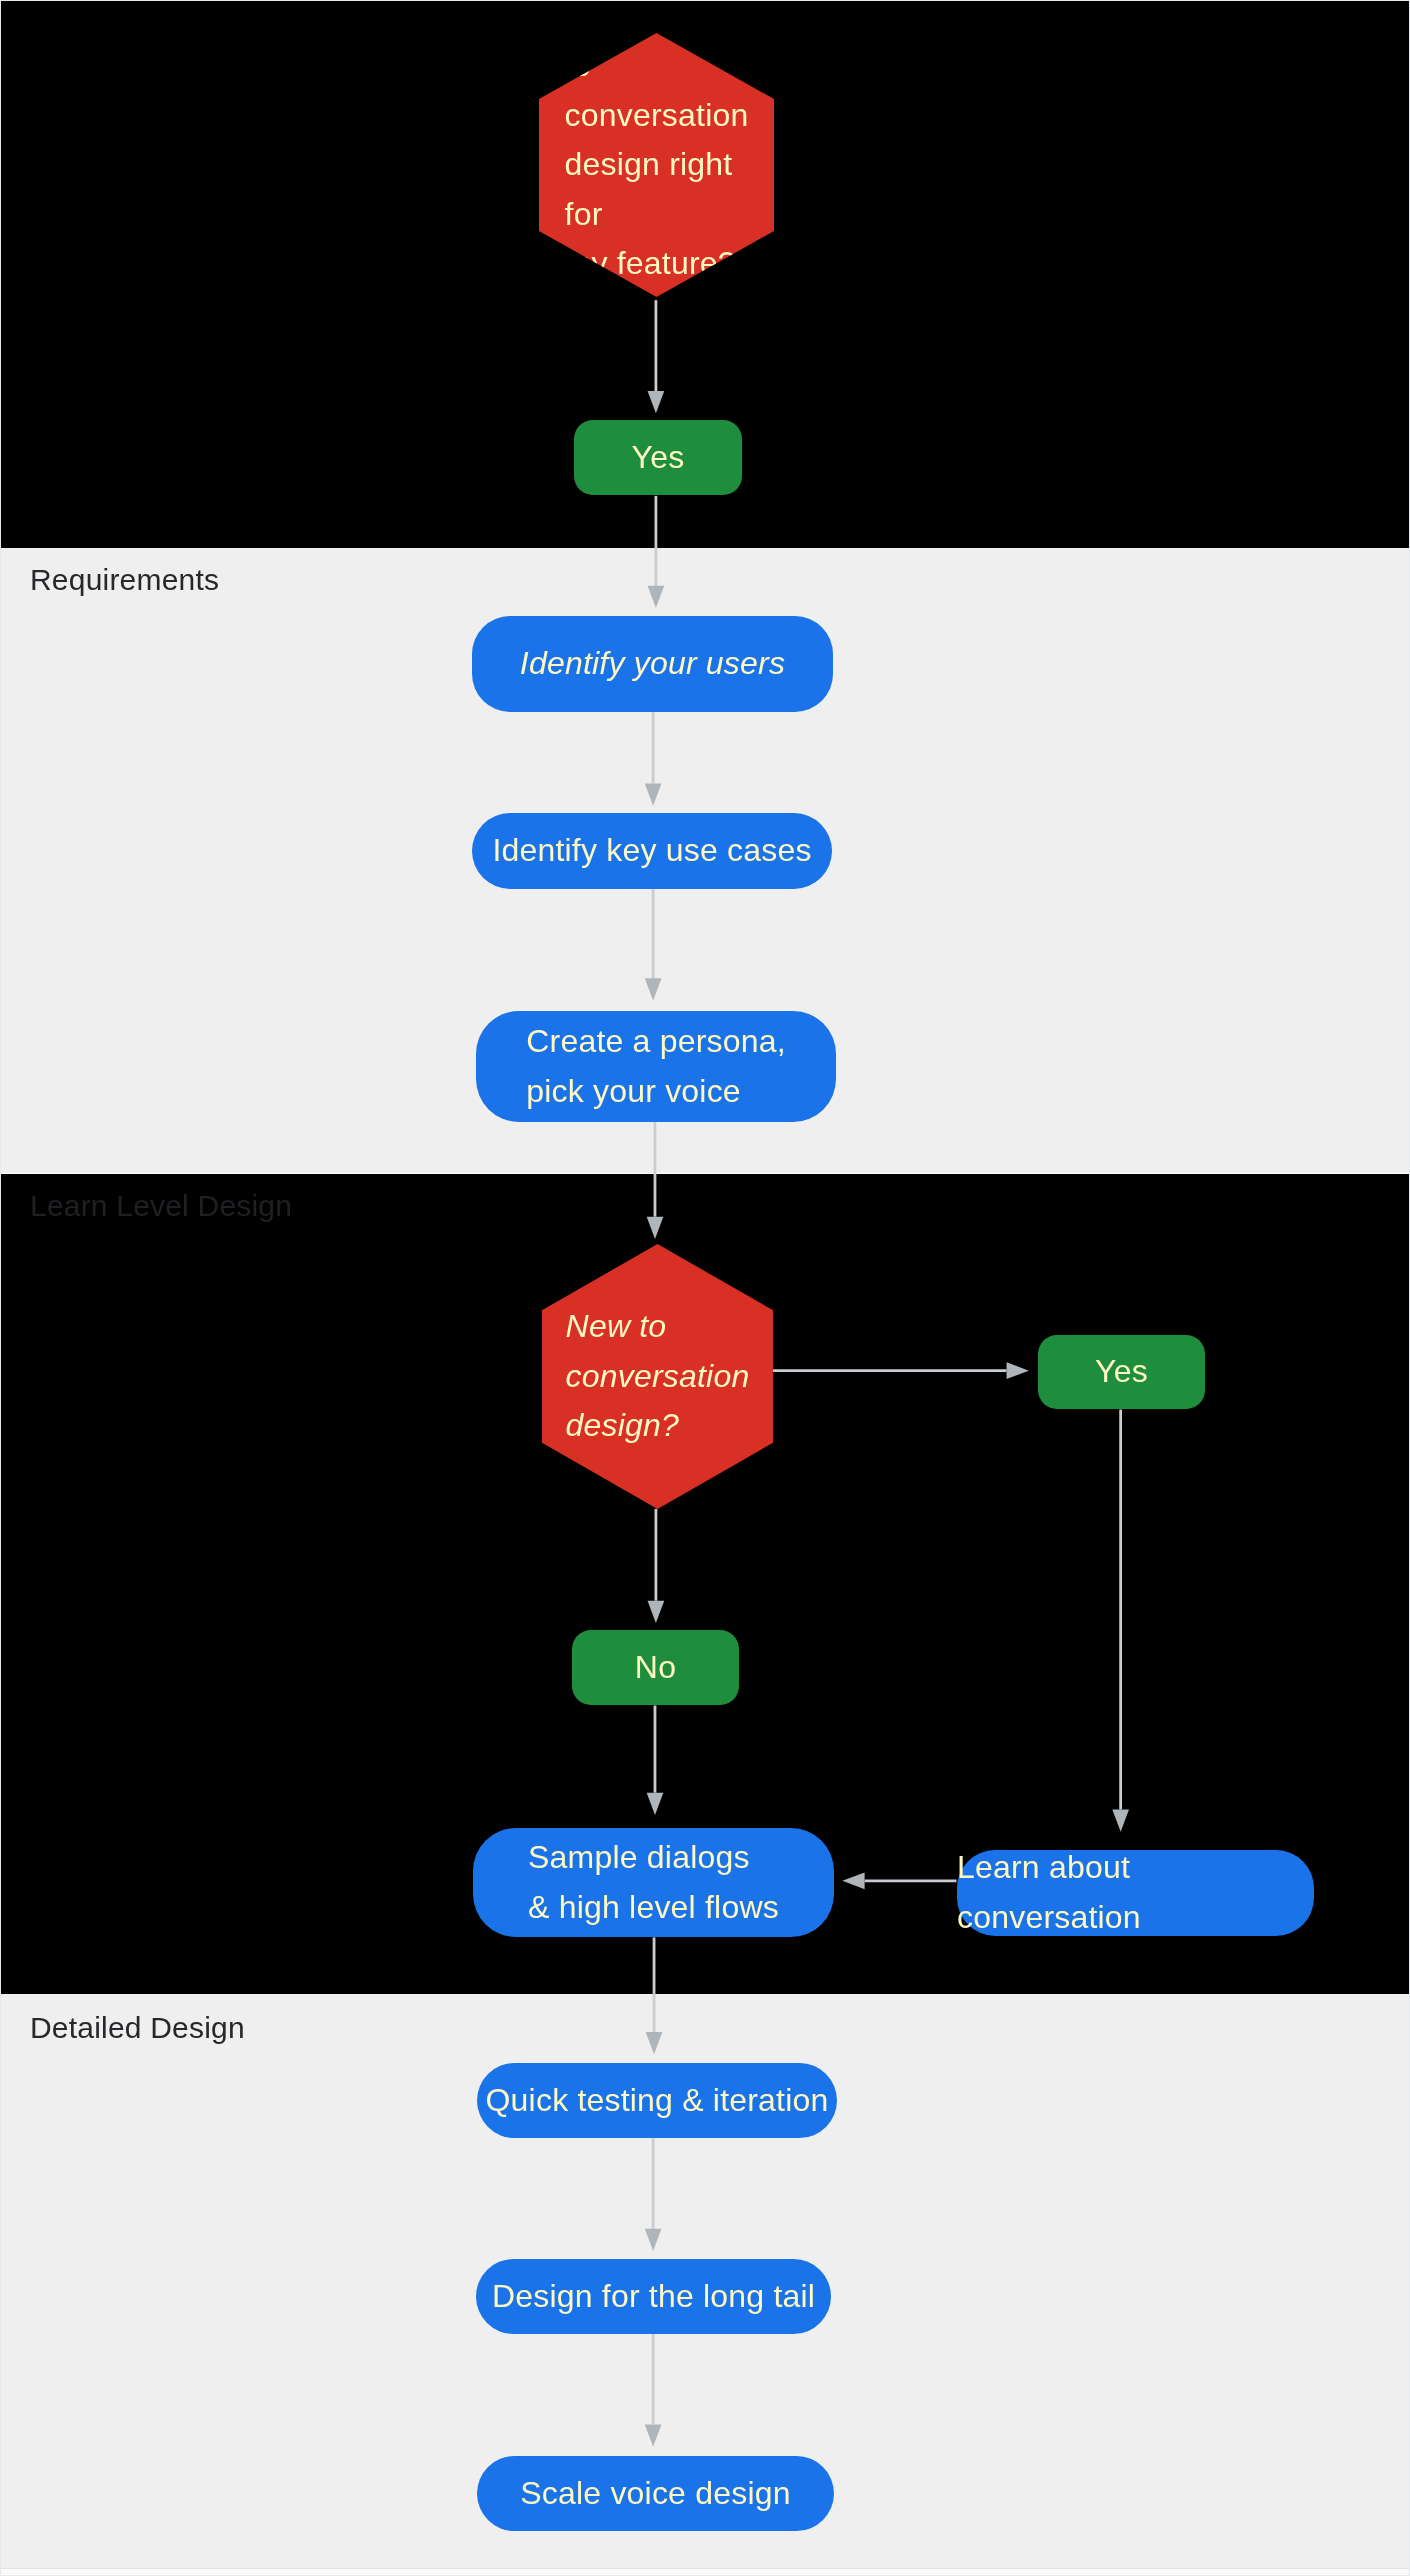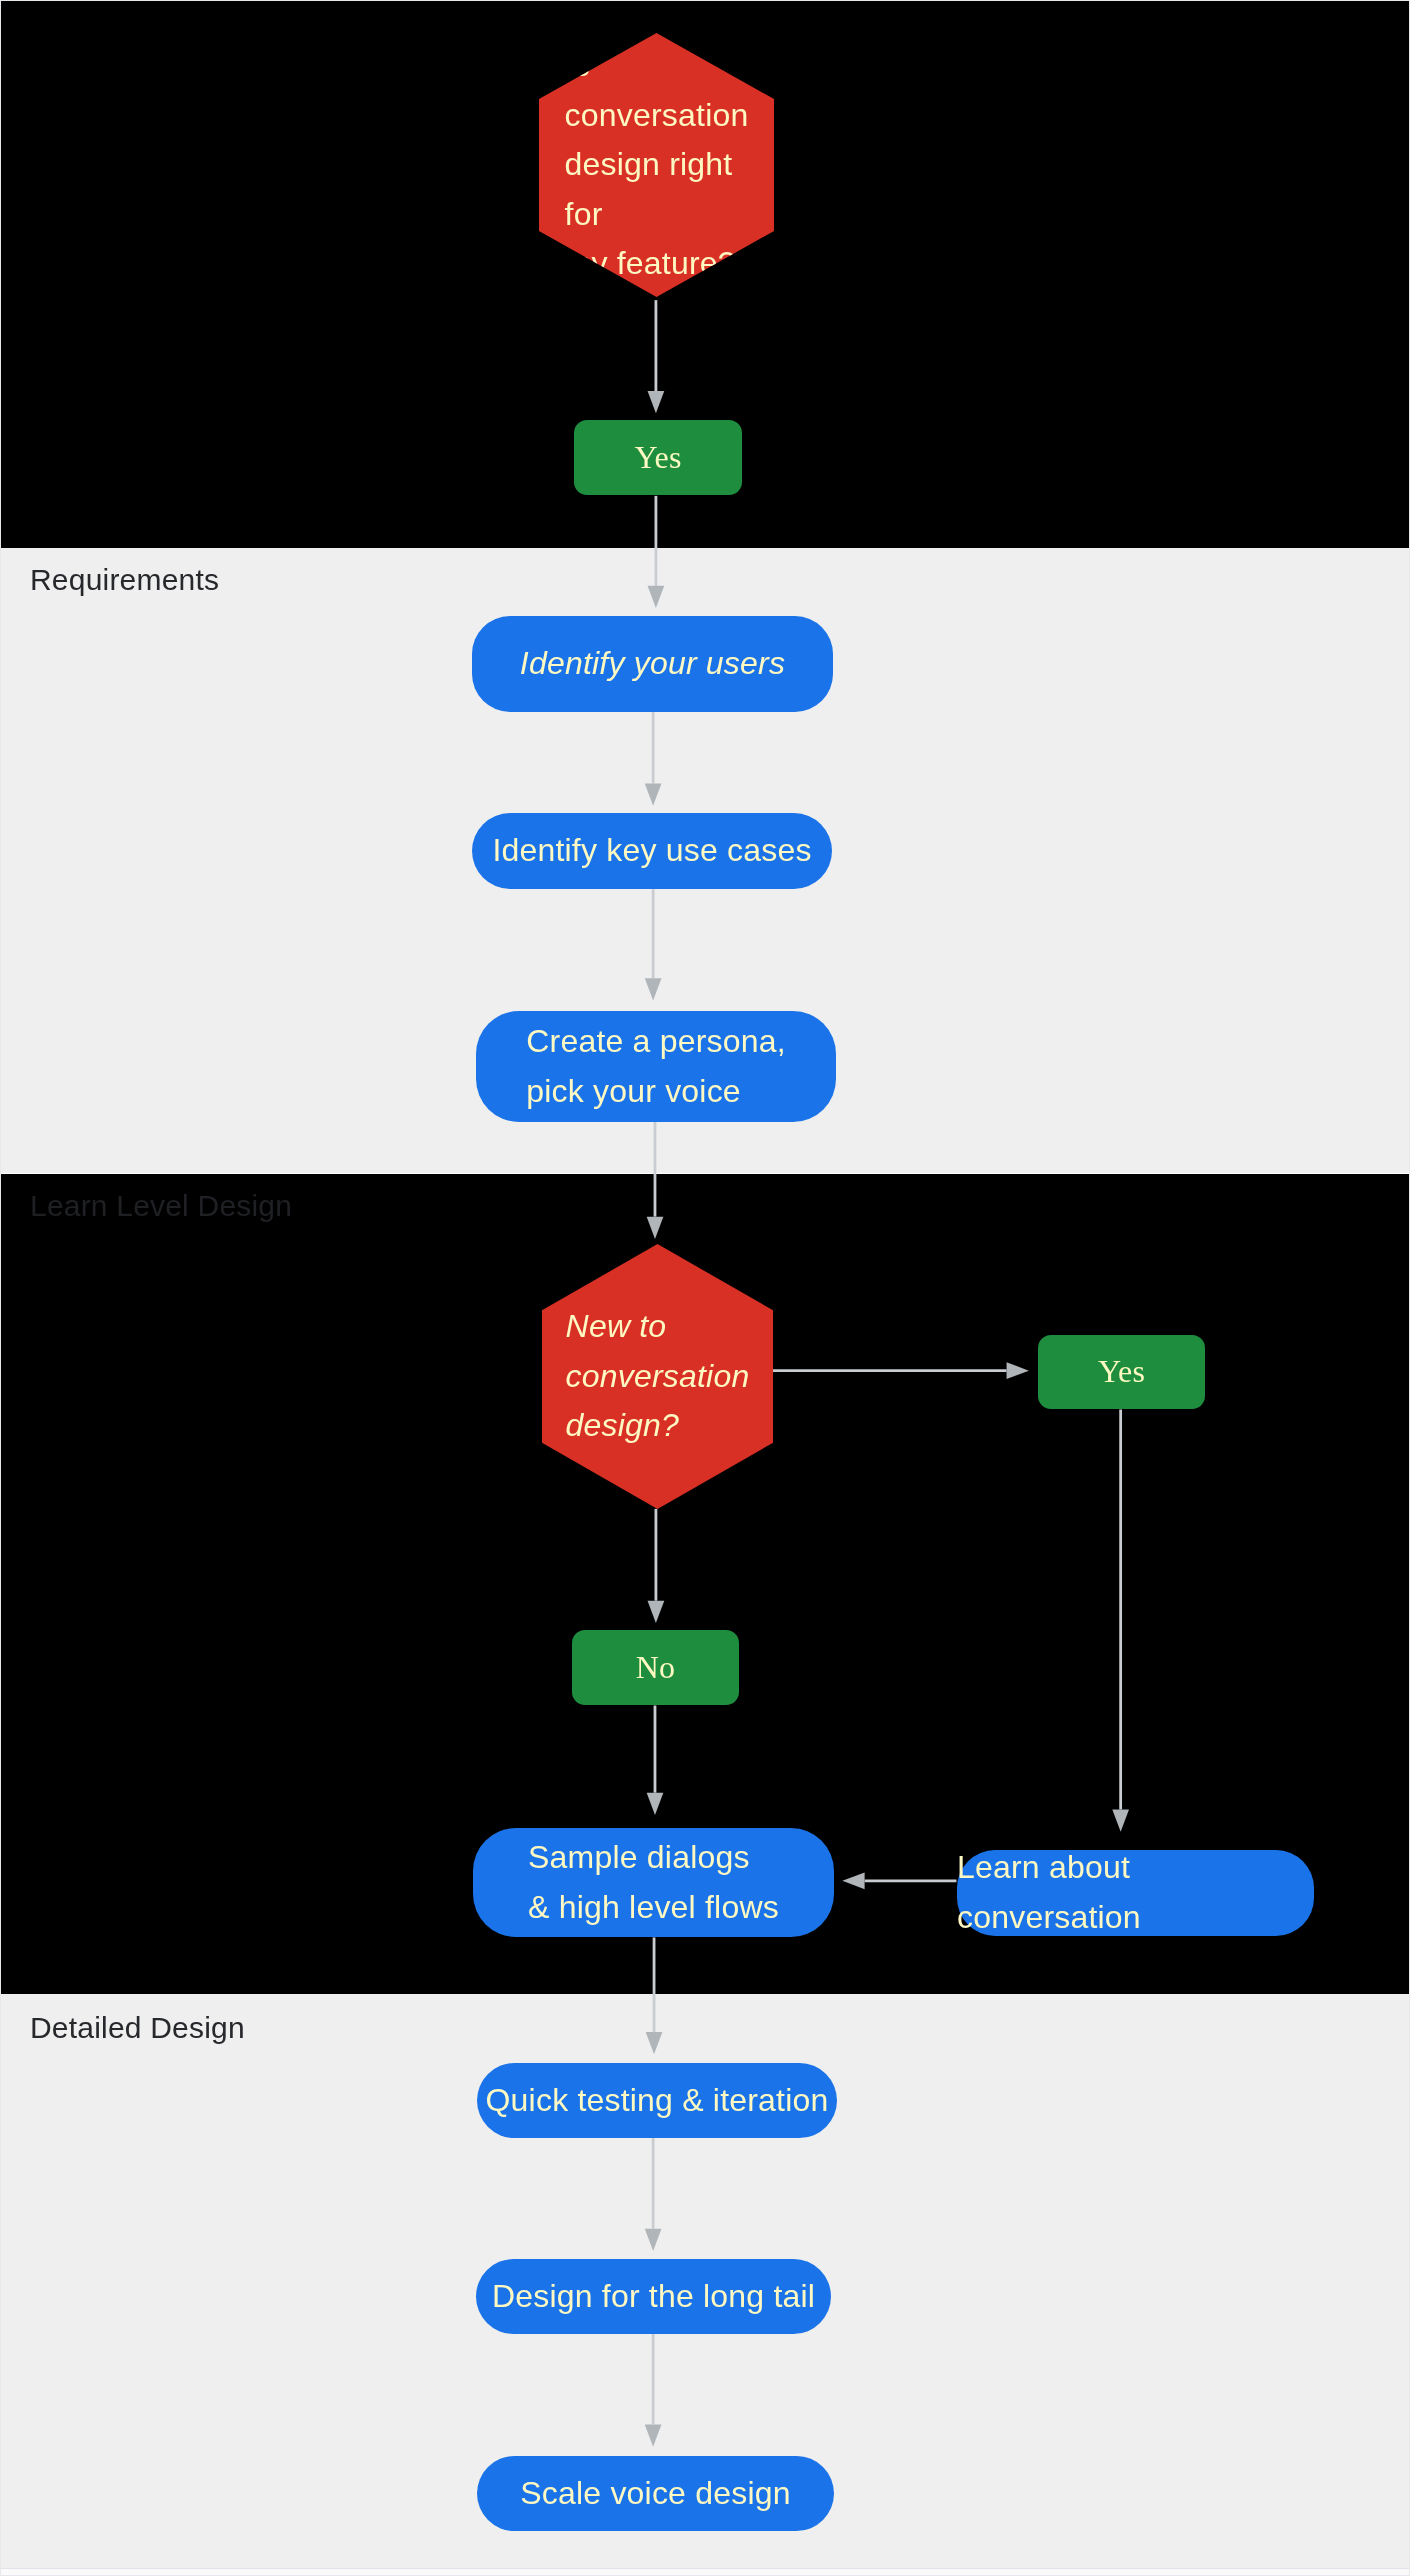--- a/index.html
+++ b/index.html
@@ -34,21 +34,21 @@
     font-size: 32px;
     font-weight: 500;
     line-height: 1.55;
     white-space: pre-line;
     letter-spacing: 0.2px;
   }
   .hex {
     background: #d93025;
     clip-path: polygon(50% 0%, 100% 25%, 100% 75%, 50% 100%, 0% 75%, 0% 25%);
   }
-  .btn  { background: #1e8e3e; border-radius: 13px; font-family: Liberation Serif, serif; }
+  .btn  { background: #1e8e3e; border-radius: 19px; }
   .pill { background: #1a73e8; border-radius: 38px; }
   .pill-tall { background: #1a73e8; border-radius: 43px; }
   svg.arrows { position: absolute; left: 0; top: 0; pointer-events: none; }
   svg.arrows line    { stroke: #c9cdd1; stroke-width: 3; }
   svg.arrows polygon { fill: #b0b5ba; }
   .bottom-strip {
     position: absolute; left: 0; bottom: 0; width: 100%; height: 5.6px;
     background: #fafafb; border-top: 0.9px solid #e0e2e6;
   }
 </style>

